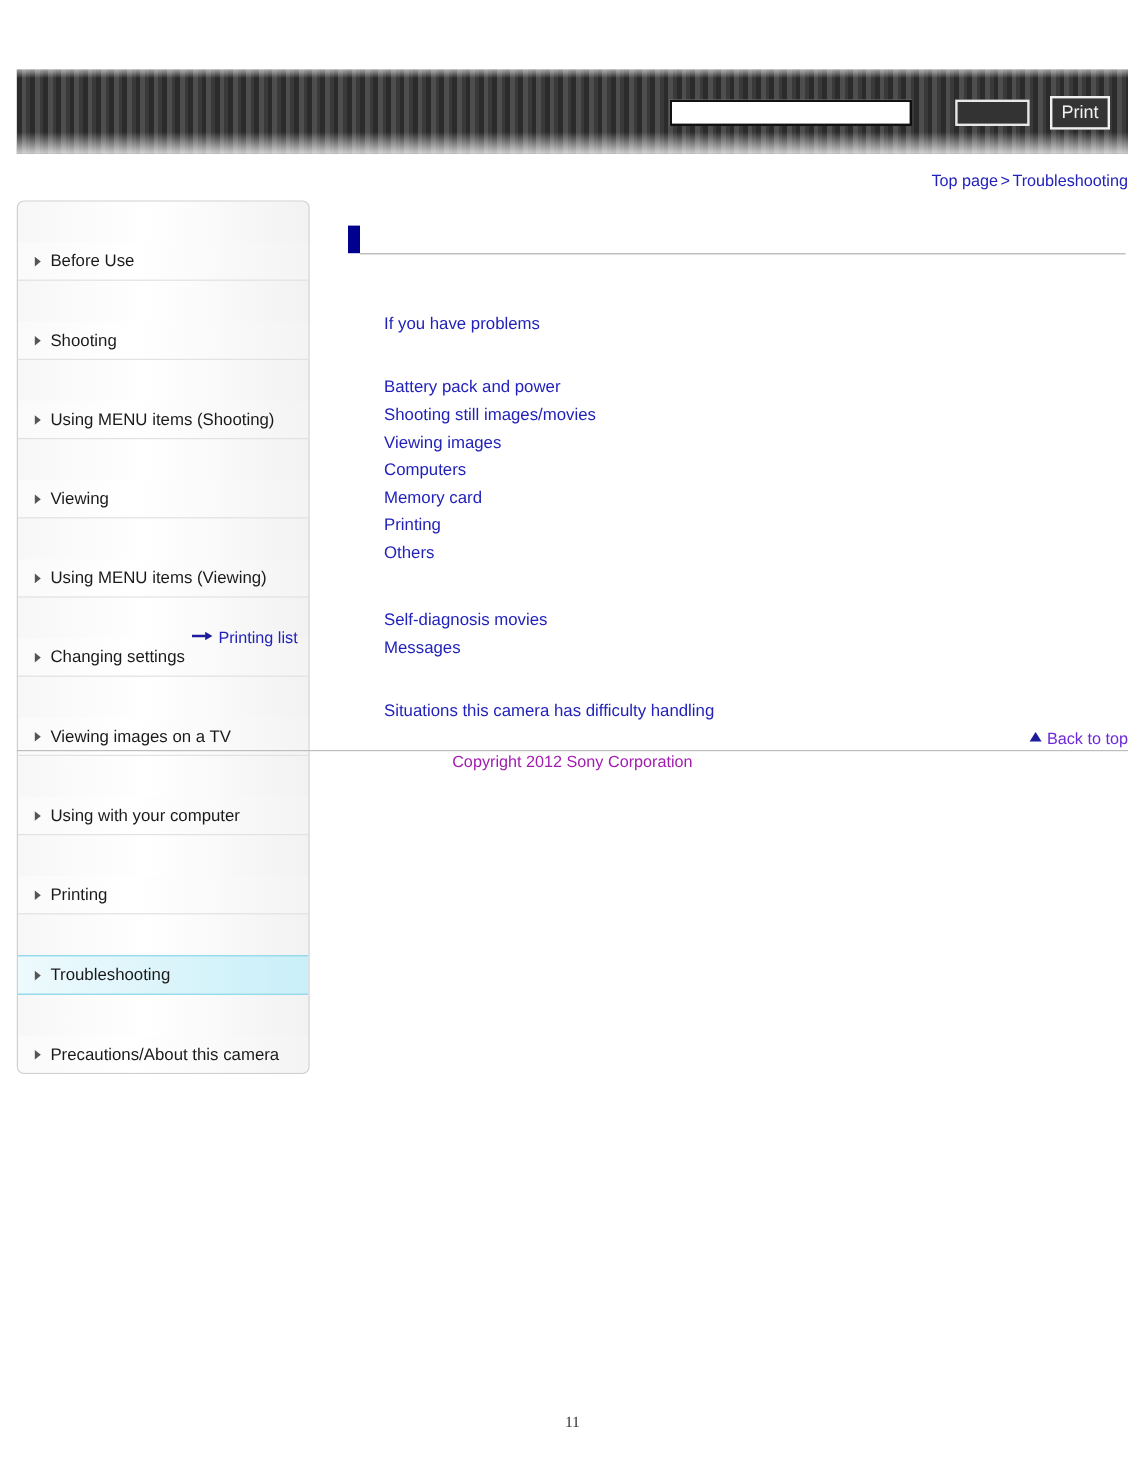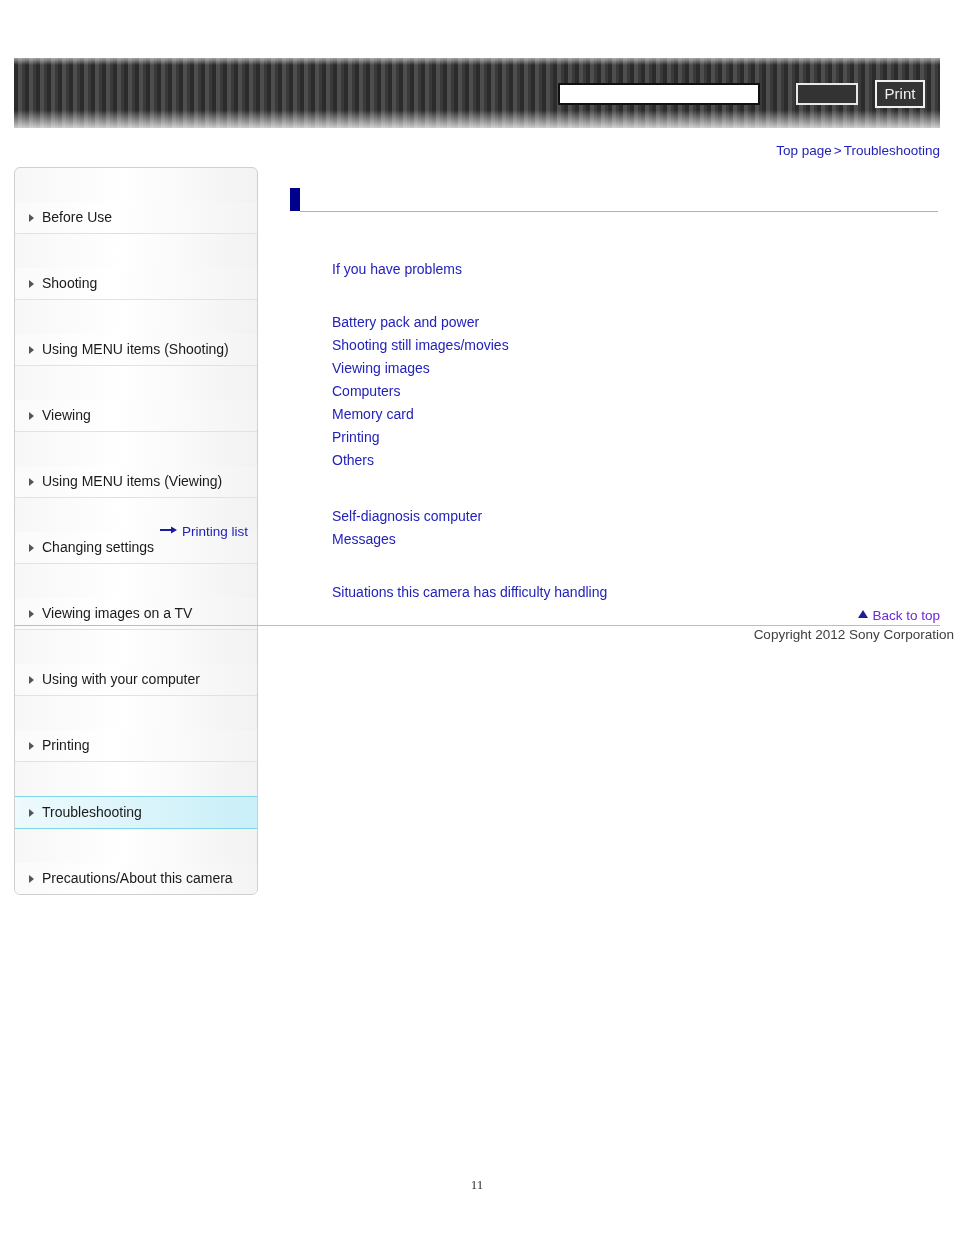--- a/index.html
+++ b/index.html
@@ -222,21 +222,20 @@
   .link-row {
     font-size: 14px;
     line-height: 23px;
     color: #2222bb;
     white-space: nowrap;
   }
   .link-row a {
     color: #2222bb;
     text-decoration: none;
     cursor: pointer;
-    margin-left: 12px;
   }
   .spacer-sm { height: 30px; }
   .spacer-md { height: 33px; }
   .spacer-lg { height: 30px; }
 
   
   .back-to-top {
     position: absolute;
     right: 14px;
     top: 607px;
@@ -266,23 +265,23 @@
     top: 625px;
     width: 926px;
     height: 1px;
     background: #bdbdbd;
   }
   .copyright {
     position: absolute;
     left: 0;
     top: 627px;
     width: 954px;
-    text-align: right;
+    text-align: center;
     font-size: 13.5px;
-    color: #404040;
+    color: #a21caf;
   }
 
   
   .page-number {
     position: absolute;
     left: 0;
     top: 1177px;
     width: 954px;
     text-align: center;
     font-size: 13px;
@@ -391,21 +390,21 @@
   <div class="link-row">
     <a>Printing</a>
   </div>
   <div class="link-row">
     <a>Others</a>
   </div>
 
   <div class="spacer-md"></div>
 
   <div class="link-row">
-    <a>Self-diagnosis computer</a>
+    <a>Self-diagnosis movies</a>
   </div>
   <div class="link-row">
     <a>Messages</a>
   </div>
 
   <div class="spacer-lg"></div>
 
   <div class="link-row">
     <a>Situations this camera has difficulty handling</a>
   </div>

